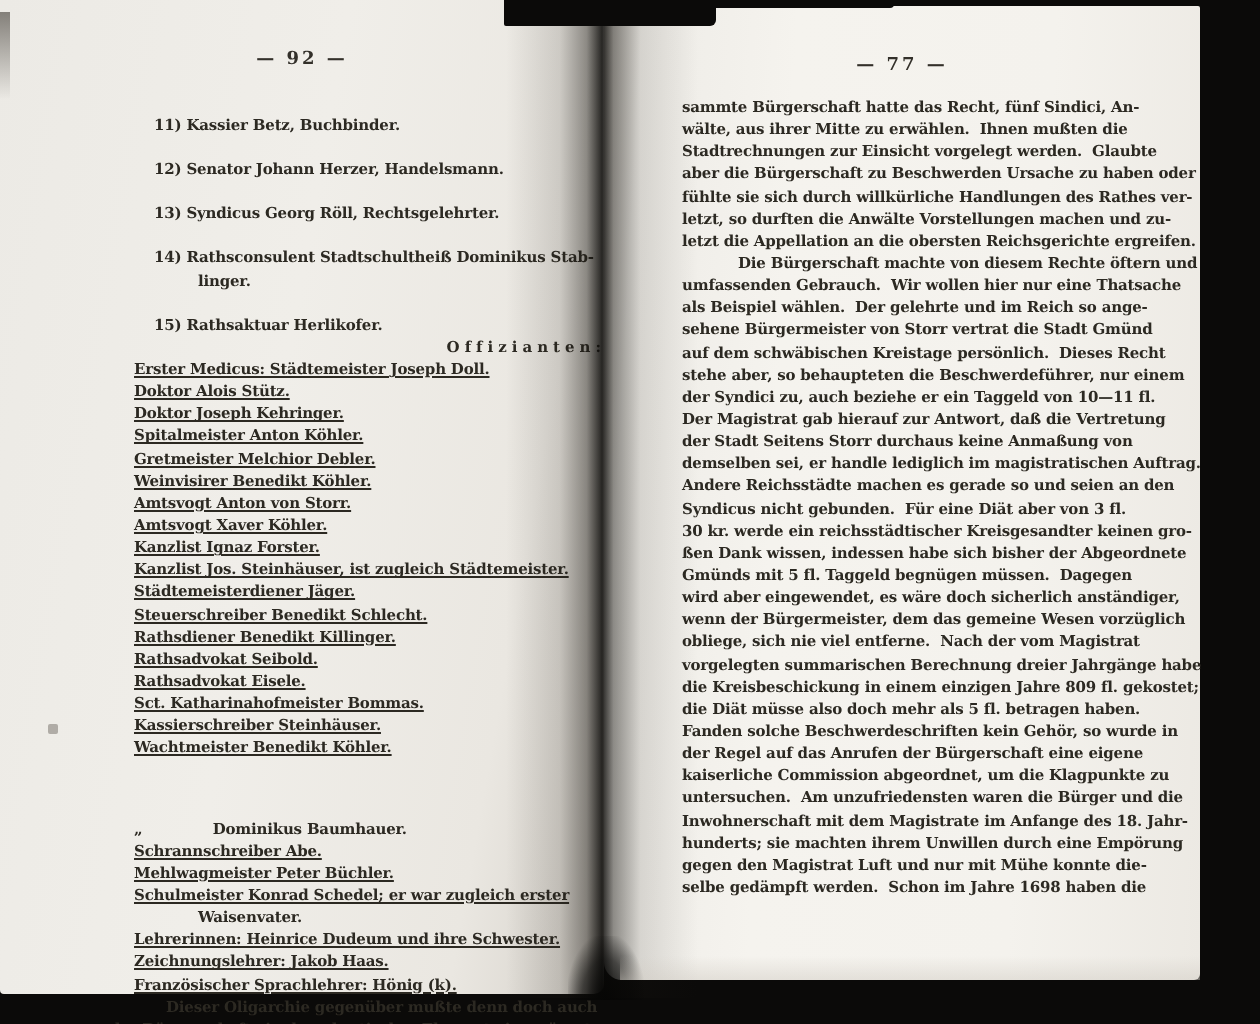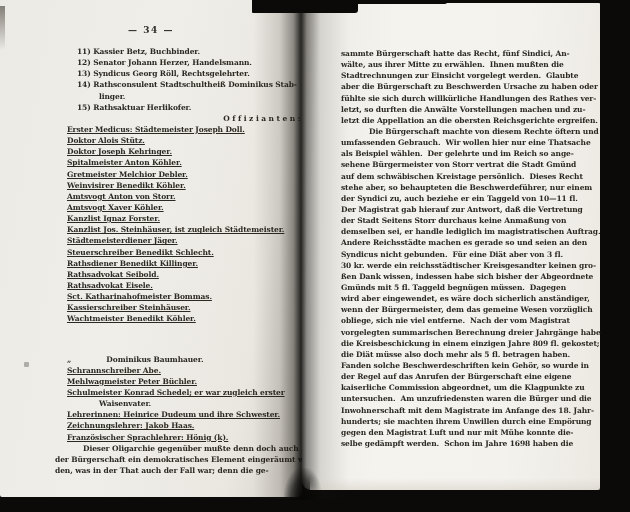--- a/index.html
+++ b/index.html
@@ -23,21 +23,21 @@
     position:absolute;top:25px;left:0;width:100%;text-align:center;
     font-size:9px;font-weight:bold;color:#33302a;letter-spacing:1.5px;
   }
   .page-body{
     position:absolute;font-size:7.5px;font-weight:bold;color:#2c2922;
     letter-spacing:-0.1px;white-space:pre;
   }
   .page-left .page-body{top:46px;left:55px;width:248px;}
   .page-right .page-body{top:45px;left:39px;width:261px;}
   .line{height:11.15px;line-height:11.15px;}
-  .s-num{padding-left:22px;}
+  .s-num{padding-left:22px;margin-top:11px;}
   .s-cont{padding-left:44px;}
   .s-off{padding-left:12px;text-decoration:underline;}
   .s-center{text-align:right;letter-spacing:2.5px;}
   .s-pind{padding-left:28px;}
   .s-ditto{padding-left:12px;margin-top:29px;}
   .gutter-shadow{
     position:absolute;left:253px;top:0;width:96px;height:499px;pointer-events:none;
     background:linear-gradient(90deg,
       rgba(32,28,22,0) 0%,
       rgba(32,28,22,0.15) 28%,
@@ -71,25 +71,26 @@
     position:absolute;left:310px;top:478px;width:290px;height:12px;pointer-events:none;
     background:linear-gradient(180deg,rgba(255,255,255,0) 0%,rgba(210,205,197,0.5) 100%);
   }
 </style>
 </head>
 <body>
 
 <div class="stage">
 
   <div class="page page-left">
-    <div class="page-header">—  34  —</div>
+    <div class="page-header">—  92  —</div>
     <div class="page-body"><div class="line s-num">11) Kassier Betz, Buchbinder.</div><div class="line s-num">12) Senator Johann Herzer, Handelsmann.</div><div class="line s-num">13) Syndicus Georg Röll, Rechtsgelehrter.</div><div class="line s-num">14) Rathsconsulent Stadtschultheiß Dominikus Stab-</div><div class="line s-cont">linger.</div><div class="line s-num">15) Rathsaktuar Herlikofer.</div><div class="line s-center">Offizianten:</div><div class="line s-off">Erster Medicus: Städtemeister Joseph Doll.</div><div class="line s-off">Doktor Alois Stütz.</div><div class="line s-off">Doktor Joseph Kehringer.</div><div class="line s-off">Spitalmeister Anton Köhler.</div><div class="line s-off">Gretmeister Melchior Debler.</div><div class="line s-off">Weinvisirer Benedikt Köhler.</div><div class="line s-off">Amtsvogt Anton von Storr.</div><div class="line s-off">Amtsvogt Xaver Köhler.</div><div class="line s-off">Kanzlist Ignaz Forster.</div><div class="line s-off">Kanzlist Jos. Steinhäuser, ist zugleich Städtemeister.</div><div class="line s-off">Städtemeisterdiener Jäger.</div><div class="line s-off">Steuerschreiber Benedikt Schlecht.</div><div class="line s-off">Rathsdiener Benedikt Killinger.</div><div class="line s-off">Rathsadvokat Seibold.</div><div class="line s-off">Rathsadvokat Eisele.</div><div class="line s-off">Sct. Katharinahofmeister Bommas.</div><div class="line s-off">Kassierschreiber Steinhäuser.</div><div class="line s-off">Wachtmeister Benedikt Köhler.</div><div class="line s-ditto">„              Dominikus Baumhauer.</div><div class="line s-off">Schrannschreiber Abe.</div><div class="line s-off">Mehlwagmeister Peter Büchler.</div><div class="line s-off">Schulmeister Konrad Schedel; er war zugleich erster</div><div class="line s-cont">Waisenvater.</div><div class="line s-off">Lehrerinnen: Heinrice Dudeum und ihre Schwester.</div><div class="line s-off">Zeichnungslehrer: Jakob Haas.</div><div class="line s-off">Französischer Sprachlehrer: Hönig (k).</div><div class="line s-pind">Dieser Oligarchie gegenüber mußte denn doch auch</div><div class="line">der Bürgerschaft ein demokratisches Element eingeräumt wer-</div><div class="line">den, was in der That auch der Fall war; denn die ge-</div></div>
   </div>
 
   <div class="page page-right">
+    <div class="page-header">—  77  —</div>
     <div class="page-body"><div class="line">sammte Bürgerschaft hatte das Recht, fünf Sindici, An-</div><div class="line">wälte, aus ihrer Mitte zu erwählen.  Ihnen mußten die</div><div class="line">Stadtrechnungen zur Einsicht vorgelegt werden.  Glaubte</div><div class="line">aber die Bürgerschaft zu Beschwerden Ursache zu haben oder</div><div class="line">fühlte sie sich durch willkürliche Handlungen des Rathes ver-</div><div class="line">letzt, so durften die Anwälte Vorstellungen machen und zu-</div><div class="line">letzt die Appellation an die obersten Reichsgerichte ergreifen.</div><div class="line s-pind">Die Bürgerschaft machte von diesem Rechte öftern und</div><div class="line">umfassenden Gebrauch.  Wir wollen hier nur eine Thatsache</div><div class="line">als Beispiel wählen.  Der gelehrte und im Reich so ange-</div><div class="line">sehene Bürgermeister von Storr vertrat die Stadt Gmünd</div><div class="line">auf dem schwäbischen Kreistage persönlich.  Dieses Recht</div><div class="line">stehe aber, so behaupteten die Beschwerdeführer, nur einem</div><div class="line">der Syndici zu, auch beziehe er ein Taggeld von 10—11 fl.</div><div class="line">Der Magistrat gab hierauf zur Antwort, daß die Vertretung</div><div class="line">der Stadt Seitens Storr durchaus keine Anmaßung von</div><div class="line">demselben sei, er handle lediglich im magistratischen Auftrag.</div><div class="line">Andere Reichsstädte machen es gerade so und seien an den</div><div class="line">Syndicus nicht gebunden.  Für eine Diät aber von 3 fl.</div><div class="line">30 kr. werde ein reichsstädtischer Kreisgesandter keinen gro-</div><div class="line">ßen Dank wissen, indessen habe sich bisher der Abgeordnete</div><div class="line">Gmünds mit 5 fl. Taggeld begnügen müssen.  Dagegen</div><div class="line">wird aber eingewendet, es wäre doch sicherlich anständiger,</div><div class="line">wenn der Bürgermeister, dem das gemeine Wesen vorzüglich</div><div class="line">obliege, sich nie viel entferne.  Nach der vom Magistrat</div><div class="line">vorgelegten summarischen Berechnung dreier Jahrgänge habe</div><div class="line">die Kreisbeschickung in einem einzigen Jahre 809 fl. gekostet;</div><div class="line">die Diät müsse also doch mehr als 5 fl. betragen haben.</div><div class="line">Fanden solche Beschwerdeschriften kein Gehör, so wurde in</div><div class="line">der Regel auf das Anrufen der Bürgerschaft eine eigene</div><div class="line">kaiserliche Commission abgeordnet, um die Klagpunkte zu</div><div class="line">untersuchen.  Am unzufriedensten waren die Bürger und die</div><div class="line">Inwohnerschaft mit dem Magistrate im Anfange des 18. Jahr-</div><div class="line">hunderts; sie machten ihrem Unwillen durch eine Empörung</div><div class="line">gegen den Magistrat Luft und nur mit Mühe konnte die-</div><div class="line">selbe gedämpft werden.  Schon im Jahre 1698 haben die</div></div>
   </div>
 
   <div class="gutter-shadow"></div>
   <div class="spine-top-notch"></div>
   <div class="spine-bottom-wedge"></div>
   <div class="bottom-curve-right"></div>
   <div class="edge-smudge-left"></div>
   <div class="margin-mark"></div>
 

